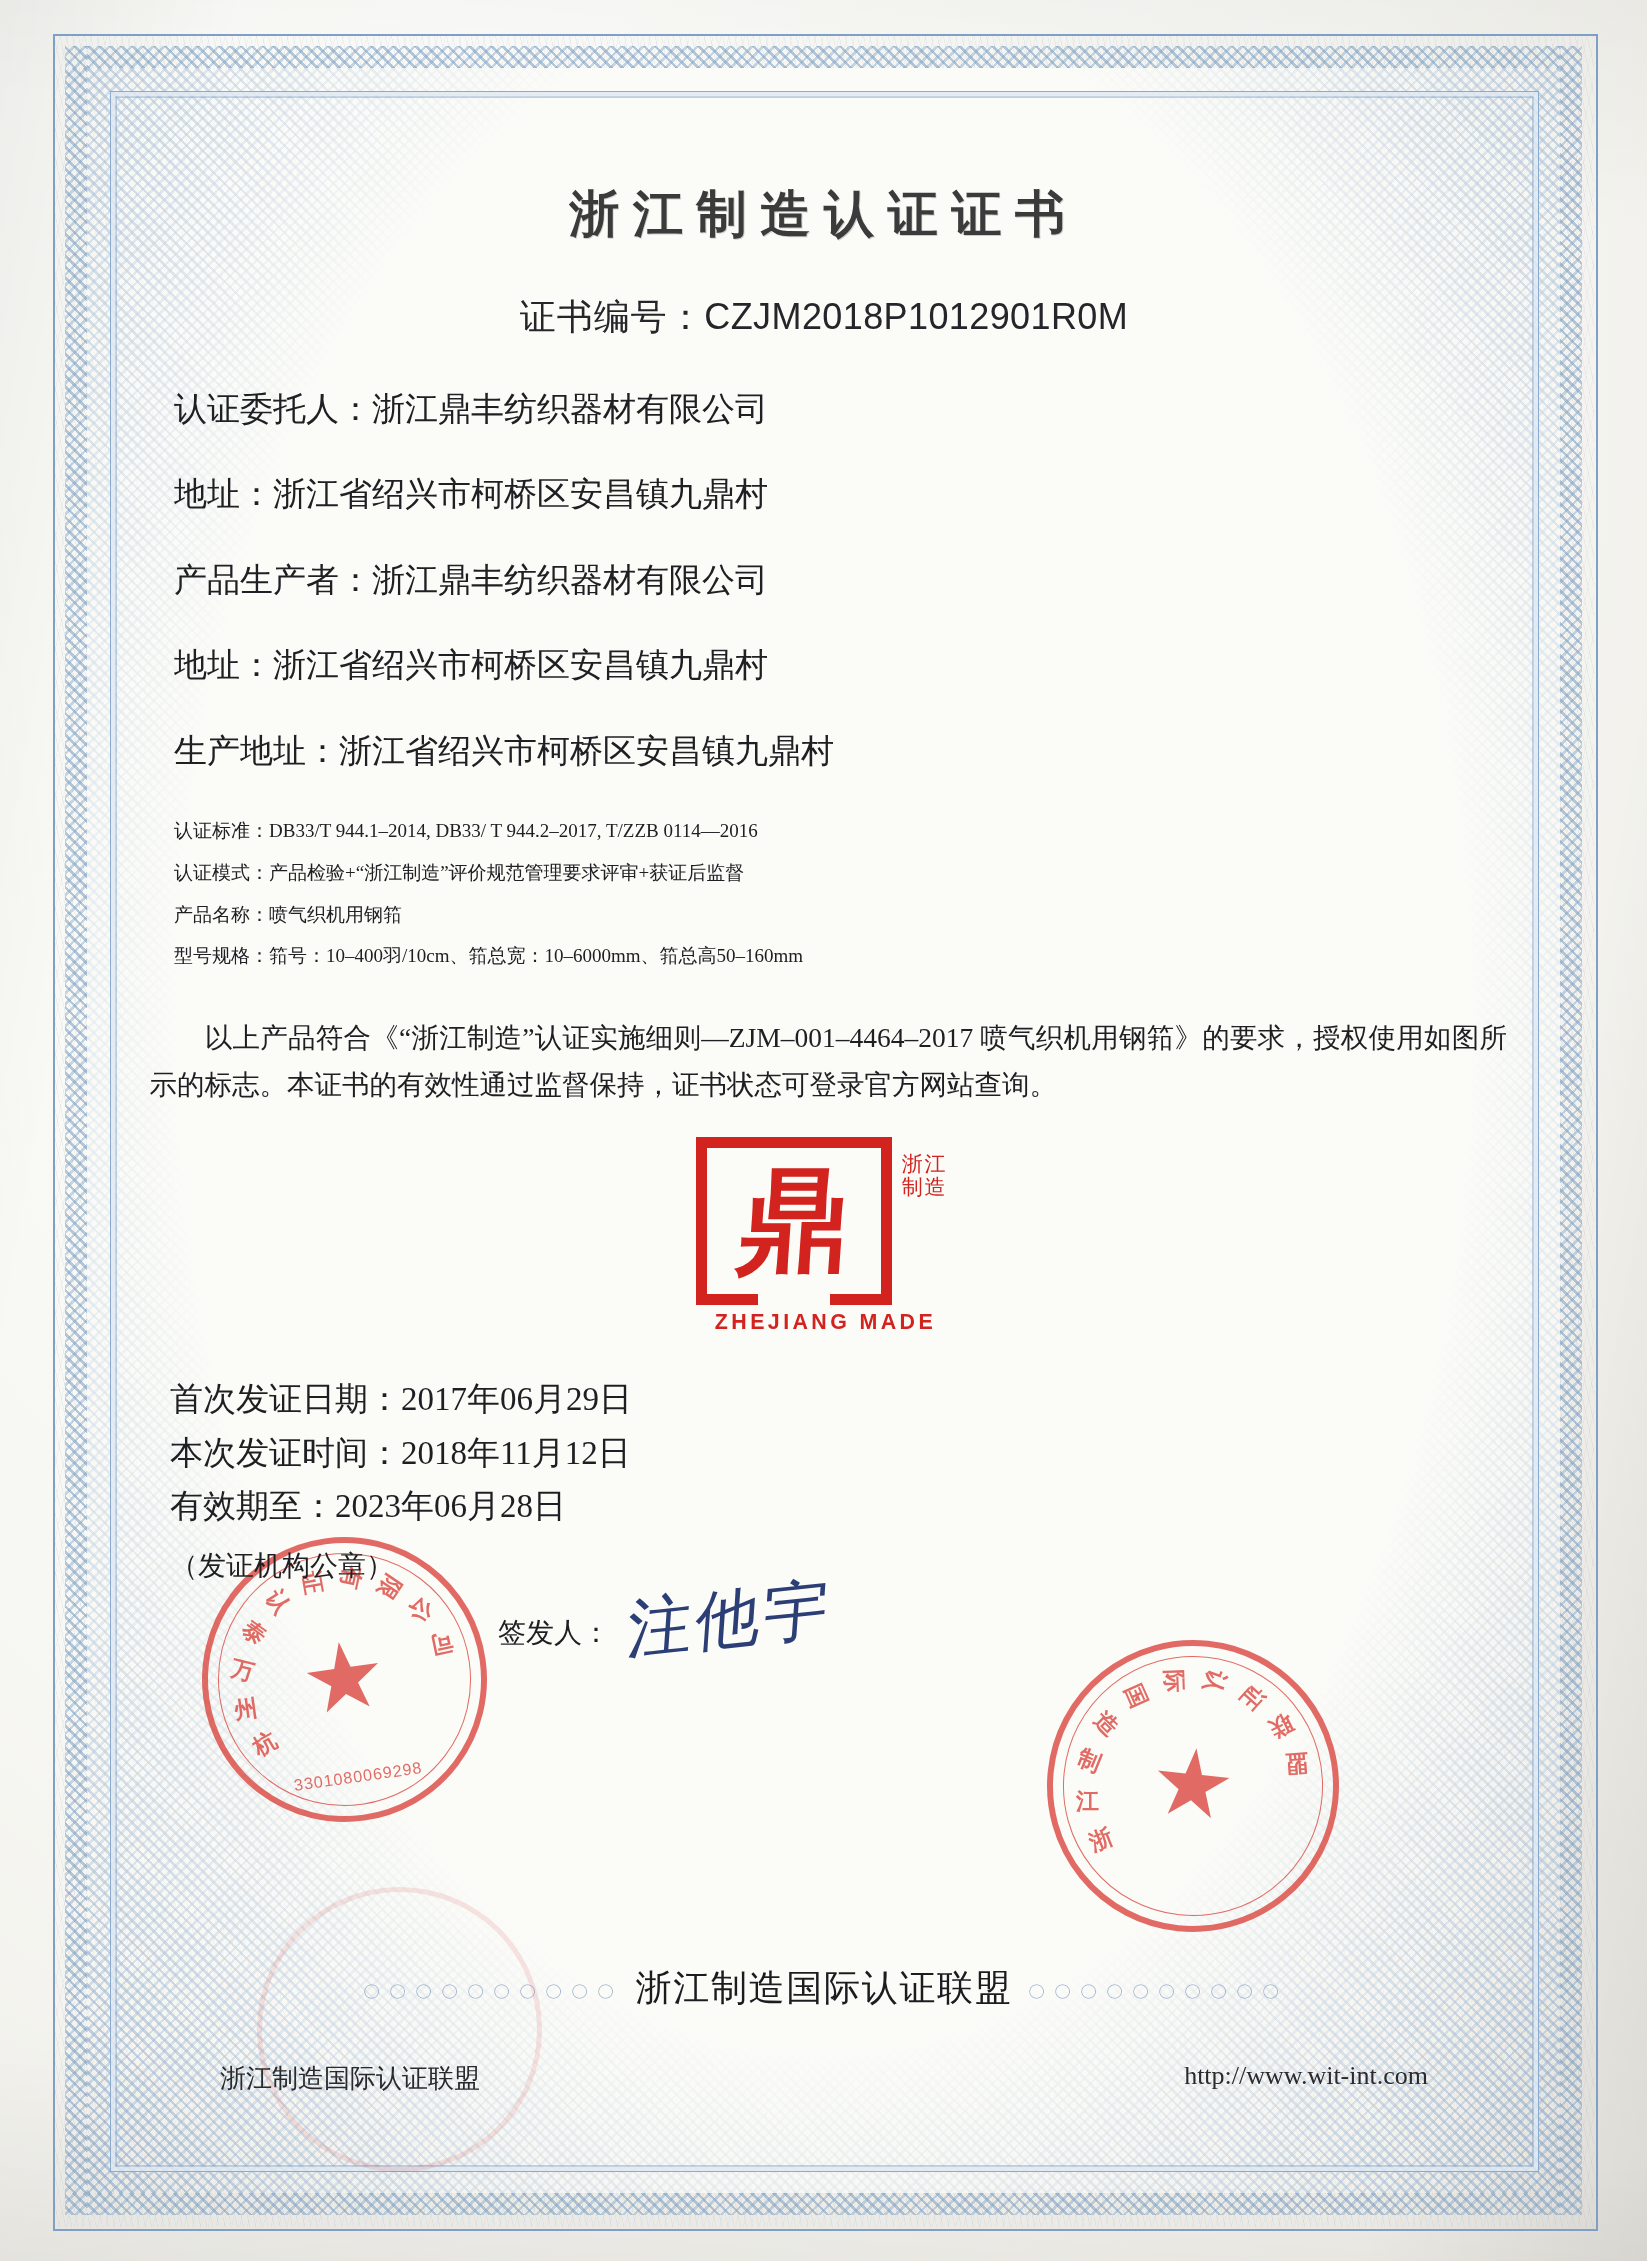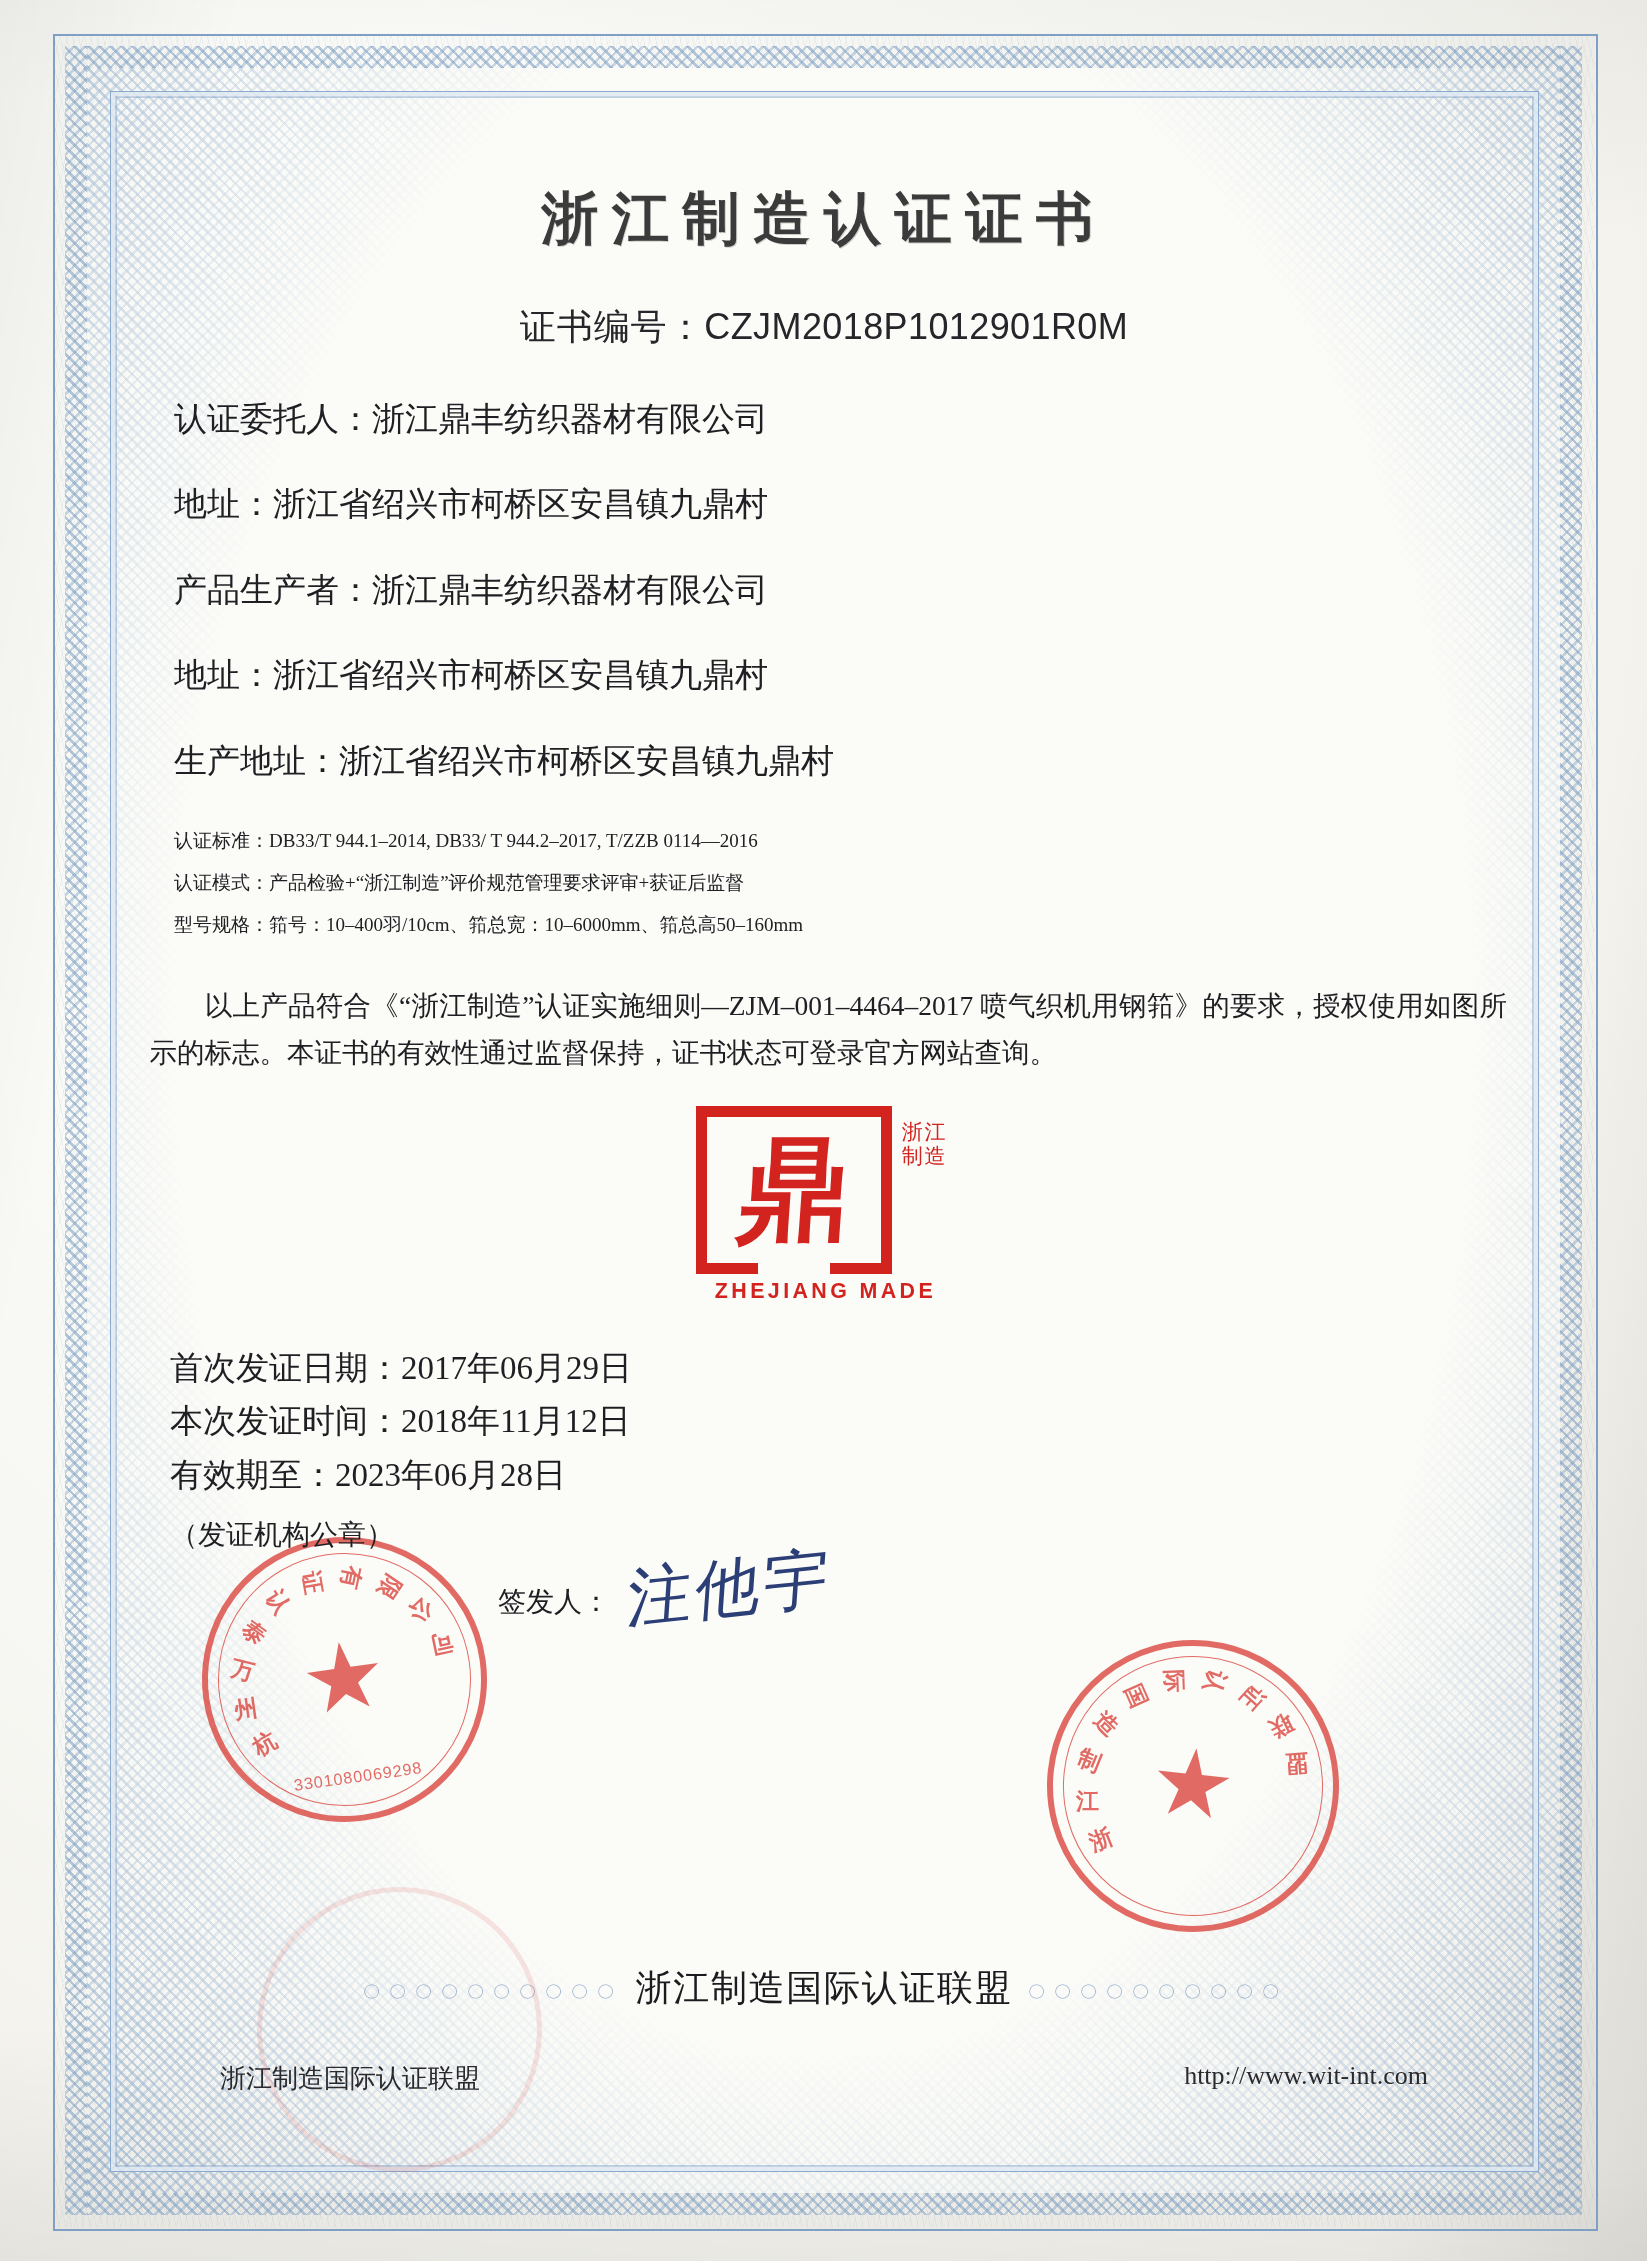--- a/index.html
+++ b/index.html
@@ -77,21 +77,21 @@
   .content {
     position: absolute;
     left: 129px; top: 112px;
     width: 1390px; height: 2042px;
   }
 
   .cert-title {
     margin: 69px 0 0 0;
     text-align: center;
     font-family: "DejaVu Serif", serif;
-    font-size: 57px;
+    font-size: 50px;
     letter-spacing: 13.7px;
     font-weight: 700;
     color: #3b3b3b;
     text-shadow: 0.9px 0.9px 0 rgba(0,0,0,0.18);
   }
   .cert-no {
     margin: 45px 0 0 0;
     text-align: center;
     font-size: 36px;
     letter-spacing: 0.9px;
@@ -382,20 +382,23 @@
         <span class="label">生产地址：</span><span class="value">浙江省绍兴市柯桥区安昌镇九鼎村</span>
       </div>
     </div>
 
     <div class="spec-block">
       <div class="spec-row">
         <span>认证标准：</span><span class="value-ascii">DB33/T 944.1–2014, DB33/ T 944.2–2017, T/ZZB 0114—2016</span>
       </div>
       <div class="spec-row">
         <span>认证模式：</span><span>产品检验+“浙江制造”评价规范管理要求评审+获证后监督</span>
+      </div>
+      <div class="spec-row">
+        <span>产品名称：</span><span>喷气织机用钢筘</span>
       </div>
       <div class="spec-row">
         <span>型号规格：</span><span class="value-ascii">筘号：10–400羽/10cm、筘总宽：10–6000mm、筘总高50–160mm</span>
       </div>
     </div>
 
     <div class="statement"><span class="indent"></span><span>以上产品符合《“浙江制造”认证实施细则—ZJM–001–4464–2017 喷气织机用钢筘》的要求，授权使用如图所示的标志。本证书的有效性通过监督保持，证书状态可登录官方网站查询。</span></div>
 
     <div class="logo-wrap">
       <div class="logo-mark">

